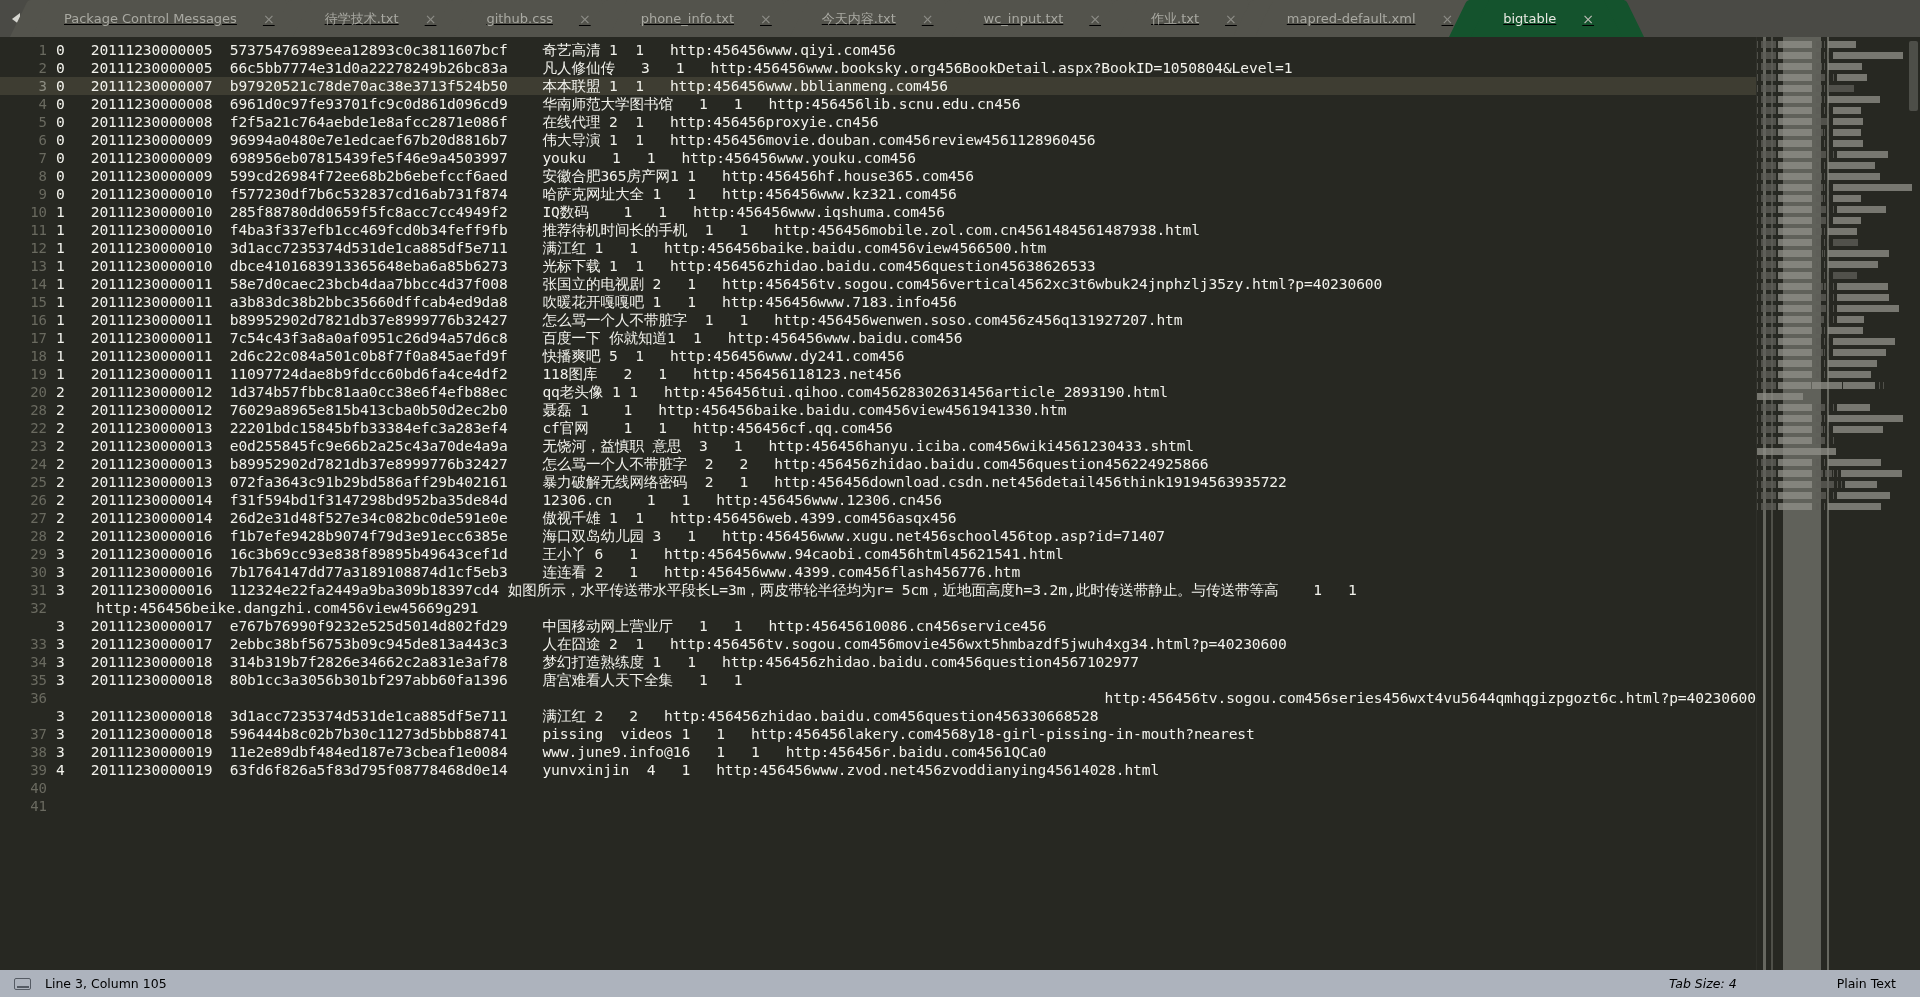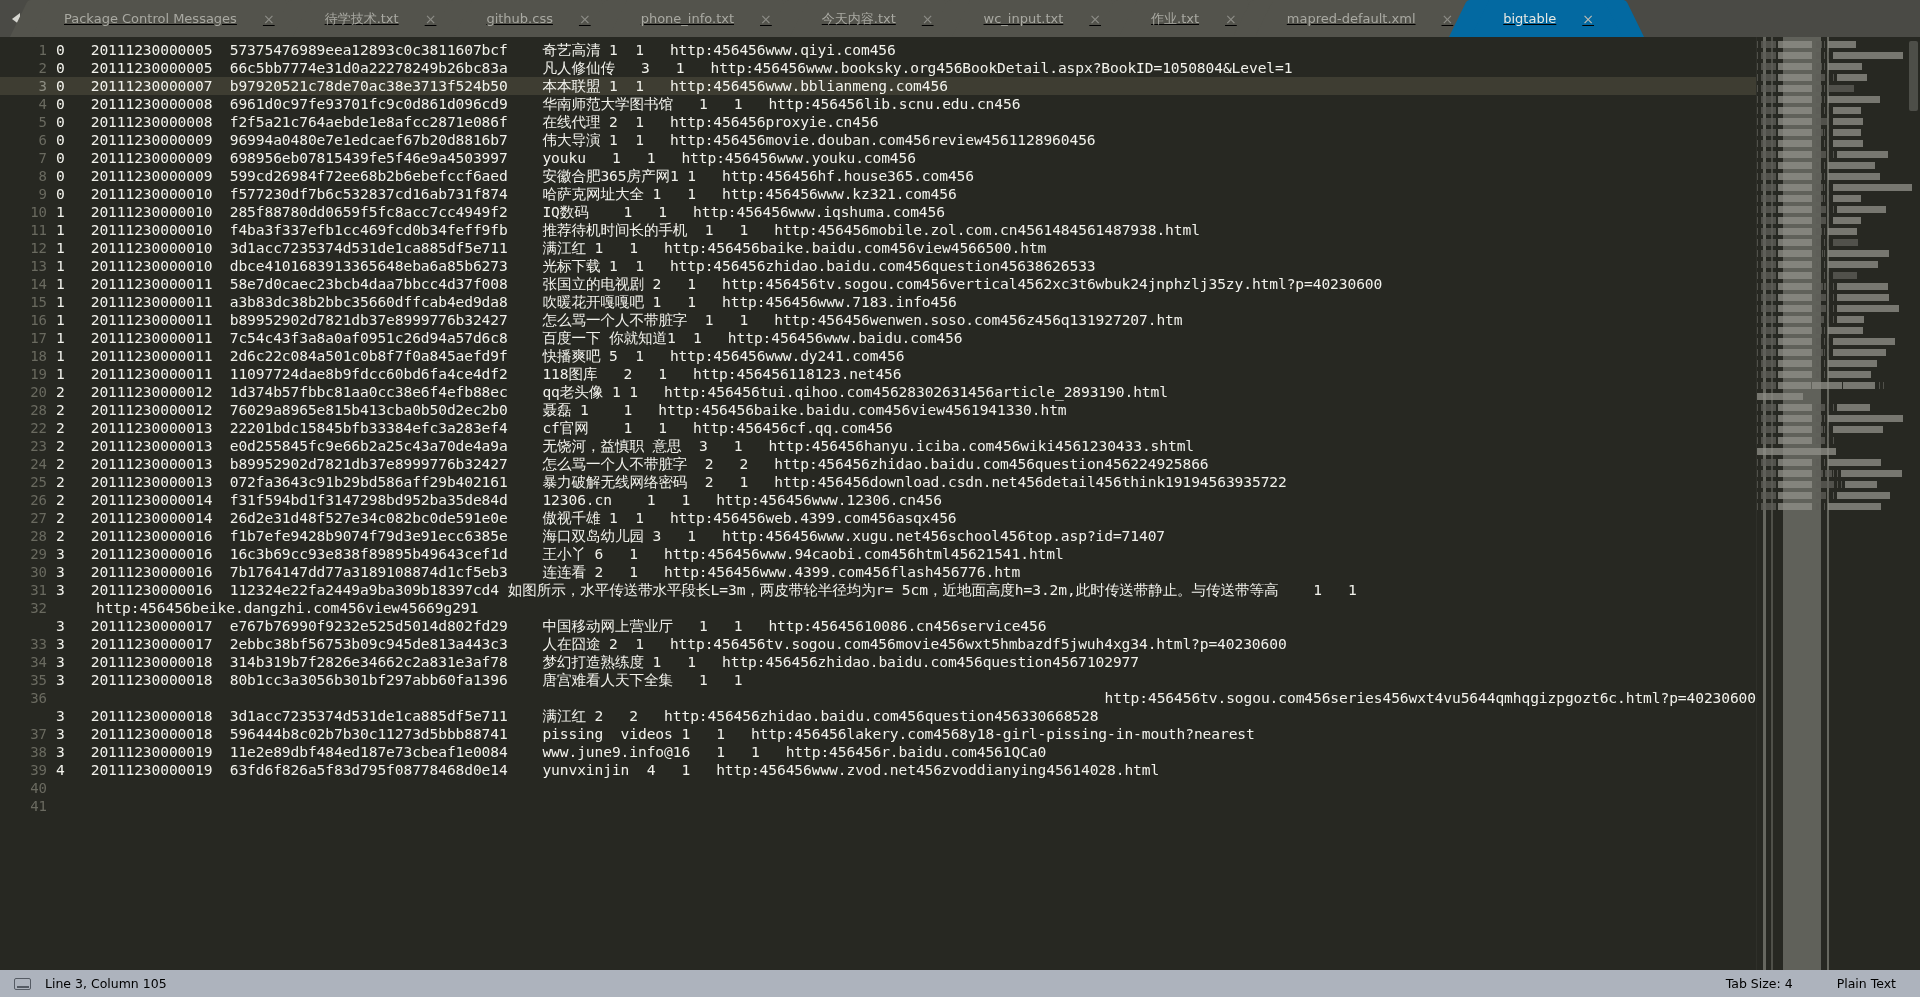--- a/index.html
+++ b/index.html
@@ -62,21 +62,21 @@
   .tab .tab-label { position: relative; z-index: 3; }
   .tab .tab-close {
     position: relative; z-index: 3;
     margin-left: 26px;
     color: #8c8c86;
     font-size: 14px;
     font-family: "DejaVu Sans", "Liberation Sans", sans-serif;
     line-height: 1;
   }
   .tab.active {
-    background: #0369a1;
+    background: #14532d;
     color: #e8e8e2;
     z-index: 9;
   }
   .tab.active .tab-close { color: #b9b9b2; }
 
   
   .body {
     position: relative;
     flex: 1 1 auto;
     display: flex;
@@ -168,21 +168,21 @@
   }
   .sb-icon::after {
     content: "";
     position: absolute; left: 1.5px; right: 1.5px; bottom: 1px;
     height: 2px; background: #555b64;
   }
   .sb-left { margin-left: 14px; }
   .sb-spacer { flex: 1 1 auto; }
   .sb-right { margin-right: 24px; }
   .sb-right + .sb-right { margin-left: 0; }
-  .sb-tabsize { margin-right: 44px; }
+  .sb-tabsize { margin-right: 100px; font-style: italic; }
 </style>
 </head>
 <body>
 
 <div id="app">
 
   <div class="tabbar">
     <div class="tab-nav">
       <span class="tri tri-l"></span>
       <span class="tri tri-r"></span>

